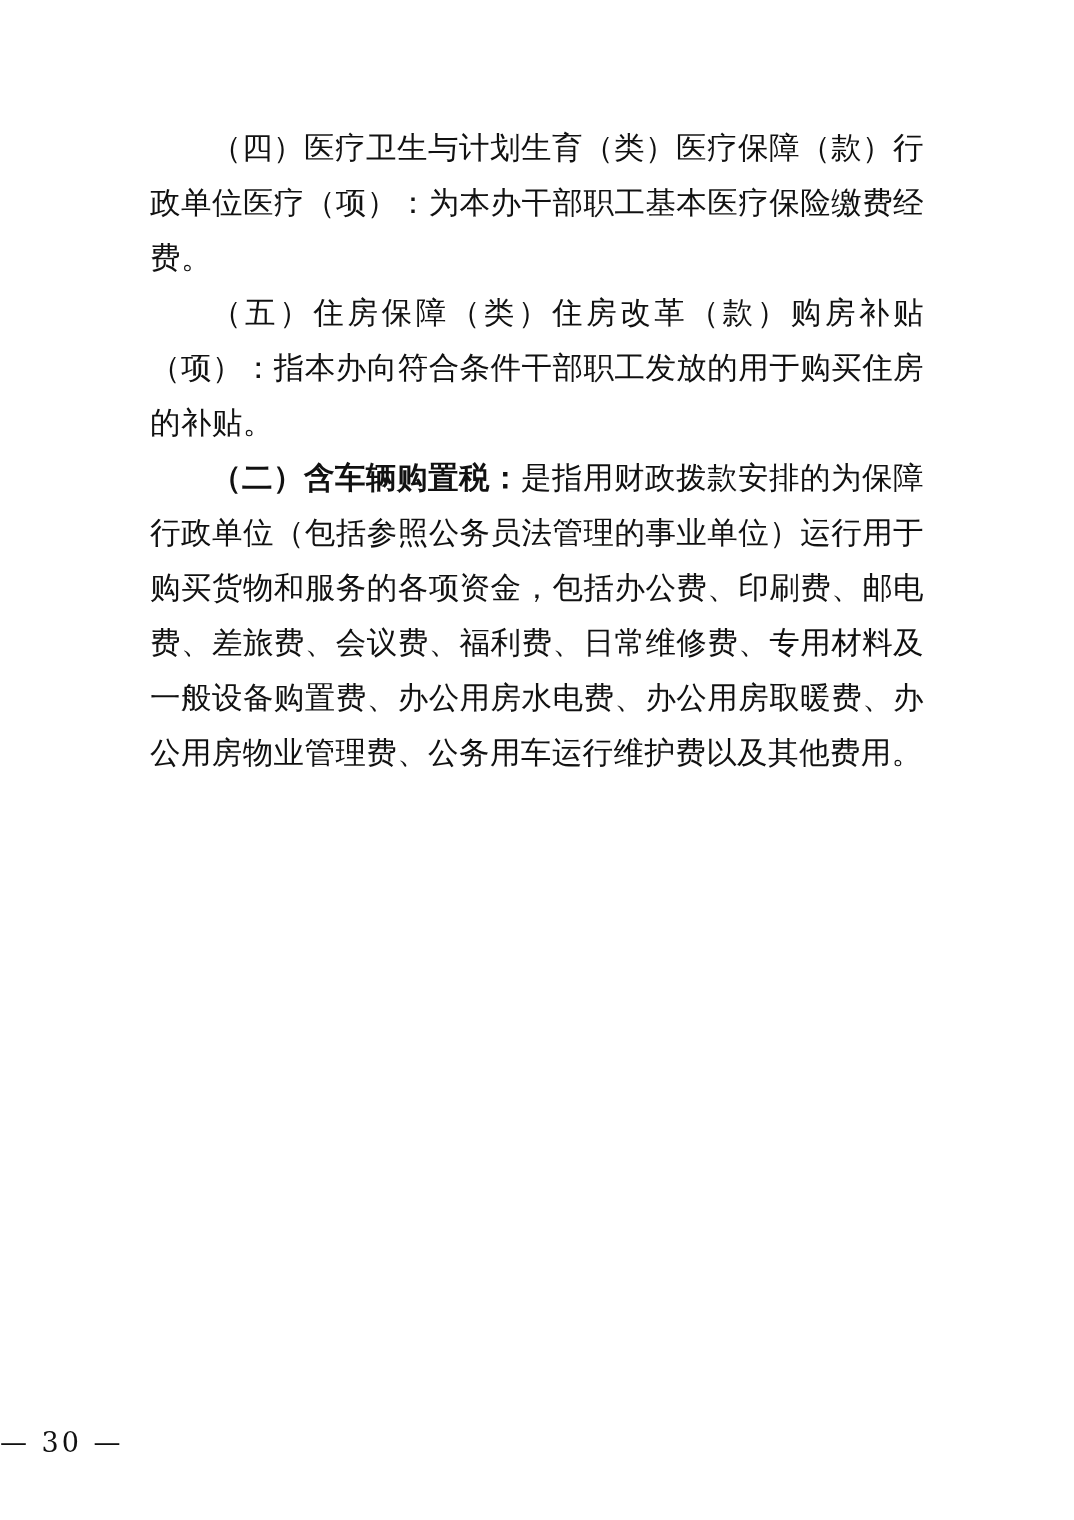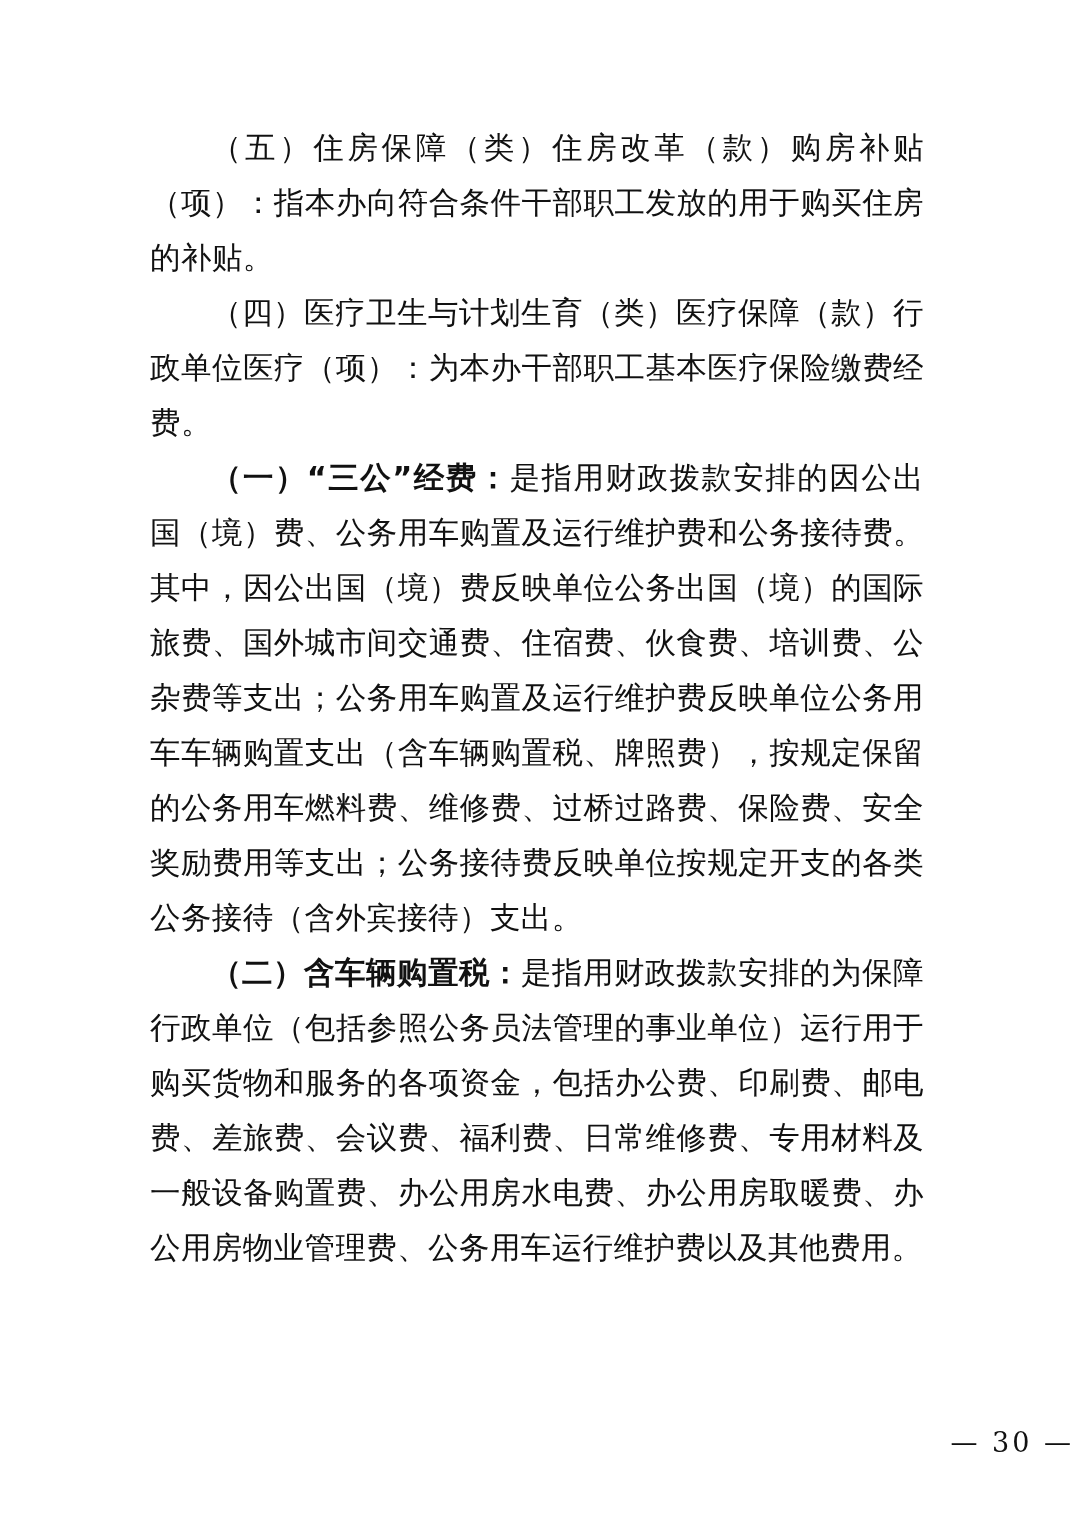--- a/index.html
+++ b/index.html
@@ -45,36 +45,35 @@
   }
   .lead {
     font-weight: bold;
     font-family: "DejaVu Sans", "Liberation Sans", sans-serif;
   }
   .footer {
     position: absolute;
     left: 0;
     right: 0;
     bottom: 62px;
-    text-align: right;
+    text-align: left;
     font-size: 27px;
     letter-spacing: 3px;
     color: #111111;
     font-family: "DejaVu Serif", "Liberation Serif", serif;
   }
 </style>
 </head>
 <body>
 
 <div class="page">
 
+  <p class="para">（四）医疗卫生与计划生育（类）医疗保障（款）行政单位医疗（项）：为本办干部职工基本医疗保险缴费经费。</p>
+
   <p class="para">（五）住房保障（类）住房改革（款）购房补贴（项）：指本办向符合条件干部职工发放的用于购买住房的补贴。</p>
 
-  <p class="para">（四）医疗卫生与计划生育（类）医疗保障（款）行政单位医疗（项）：为本办干部职工基本医疗保险缴费经费。</p>
 
-
-  <p class="para"><span class="lead">（一）“三公”经费：</span><span>是指用财政拨款安排的因公出国（境）费、公务用车购置及运行维护费和公务接待费。其中，因公出国（境）费反映单位公务出国（境）的国际旅费、国外城市间交通费、住宿费、伙食费、培训费、公杂费等支出；公务用车购置及运行维护费反映单位公务用车车辆购置支出（含车辆购置税、牌照费），按规定保留的公务用车燃料费、维修费、过桥过路费、保险费、安全奖励费用等支出；公务接待费反映单位按规定开支的各类公务接待（含外宾接待）支出。</span></p>
 
   <p class="para"><span class="lead">（二）含车辆购置税：</span><span>是指用财政拨款安排的为保障行政单位（包括参照公务员法管理的事业单位）运行用于购买货物和服务的各项资金，包括办公费、印刷费、邮电费、差旅费、会议费、福利费、日常维修费、专用材料及一般设备购置费、办公用房水电费、办公用房取暖费、办公用房物业管理费、公务用车运行维护费以及其他费用。</span></p>
 
 </div>
 
 <div class="footer">— 30 —</div>
 
 </body></html>

